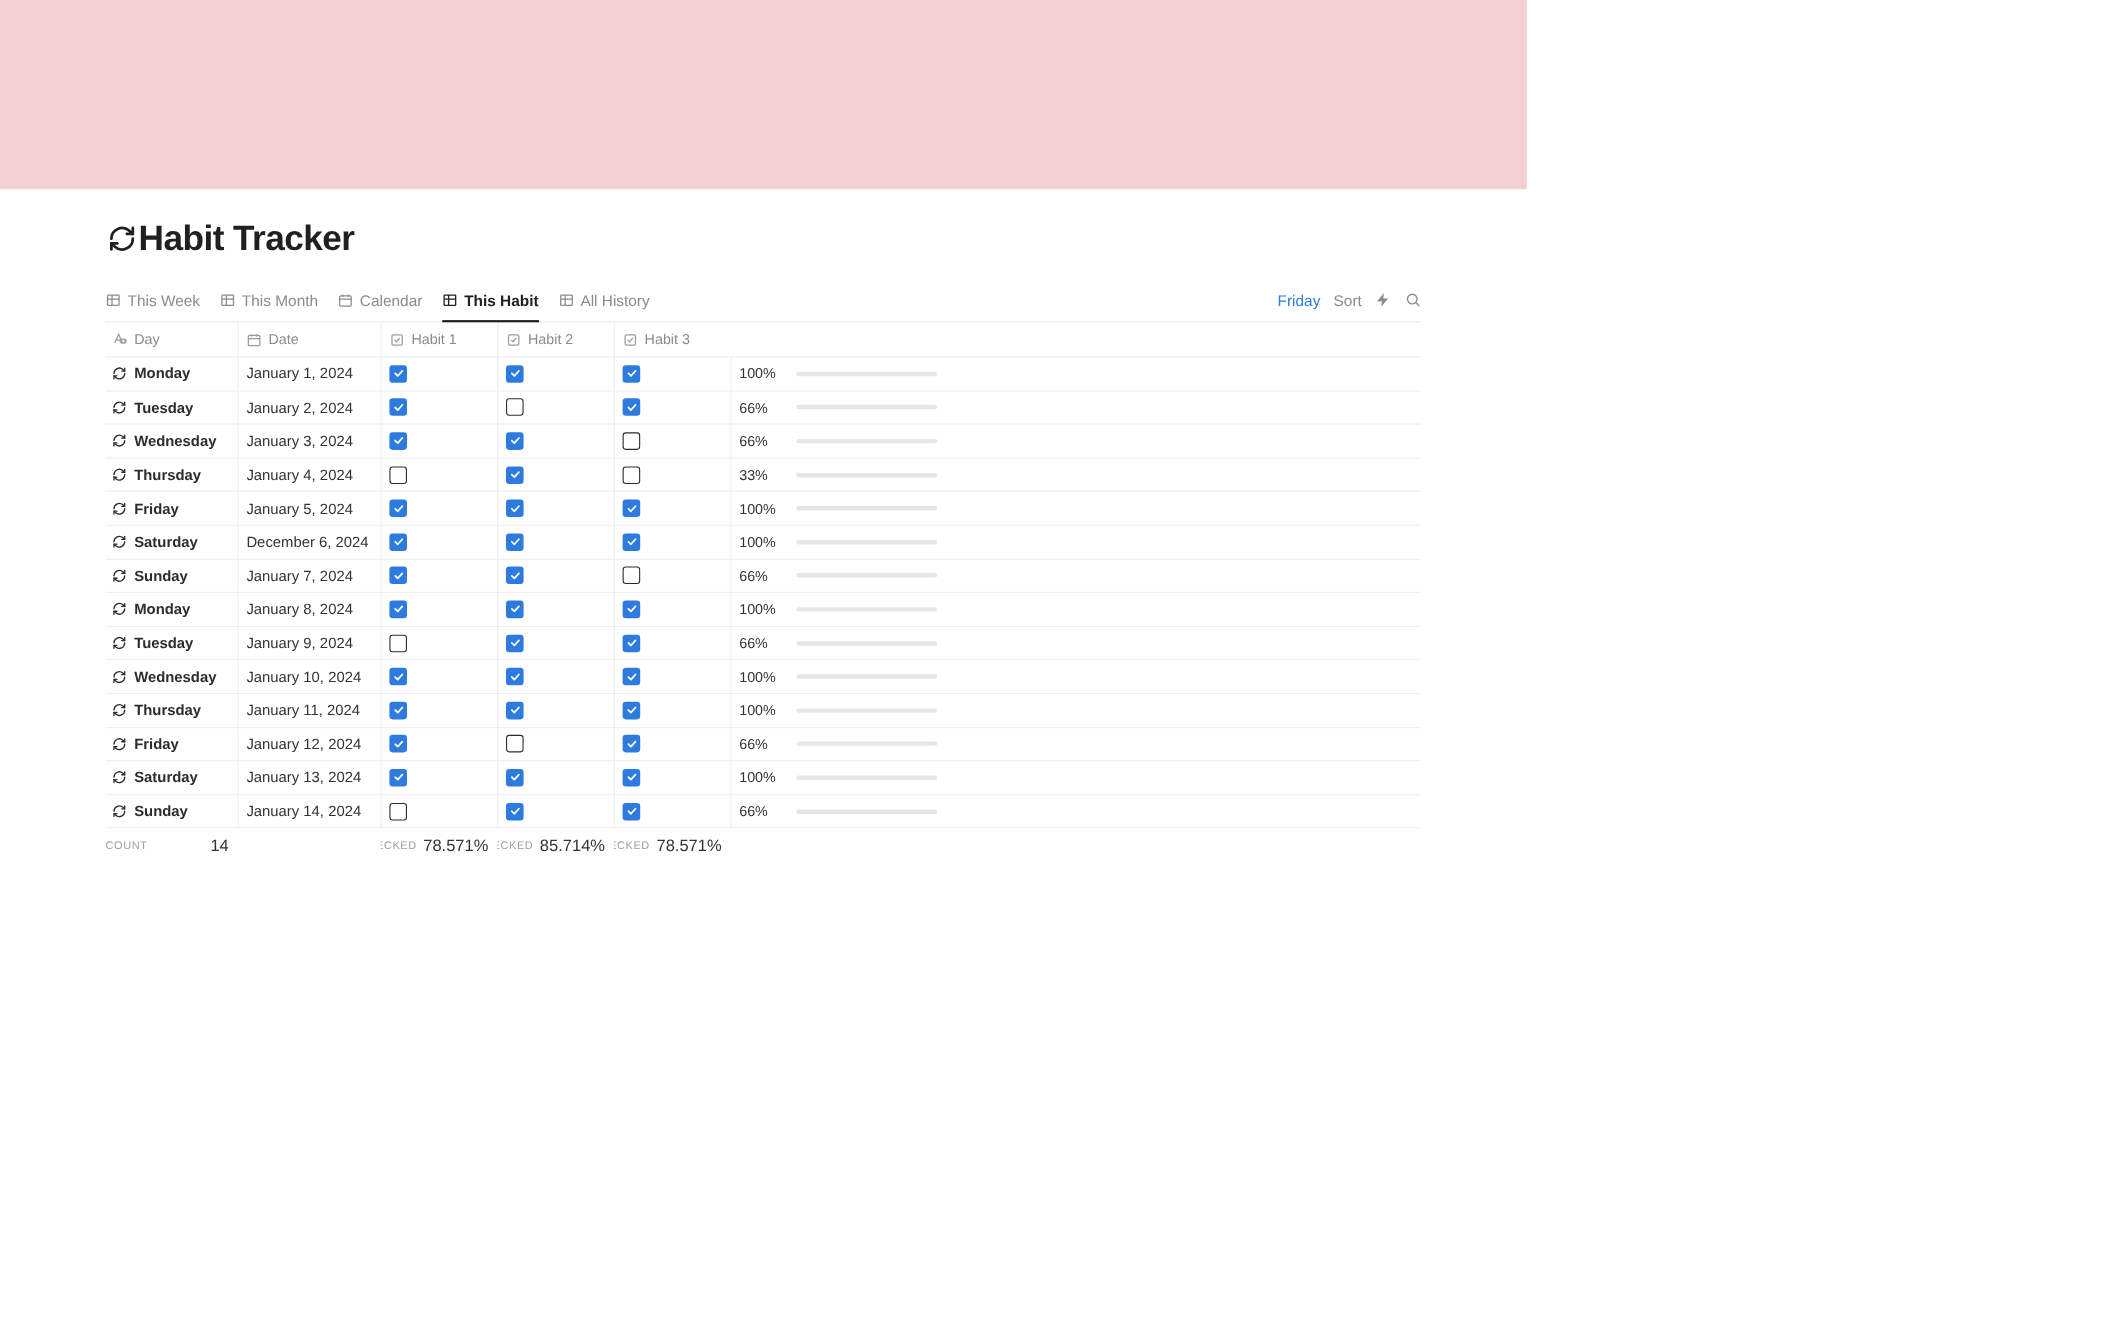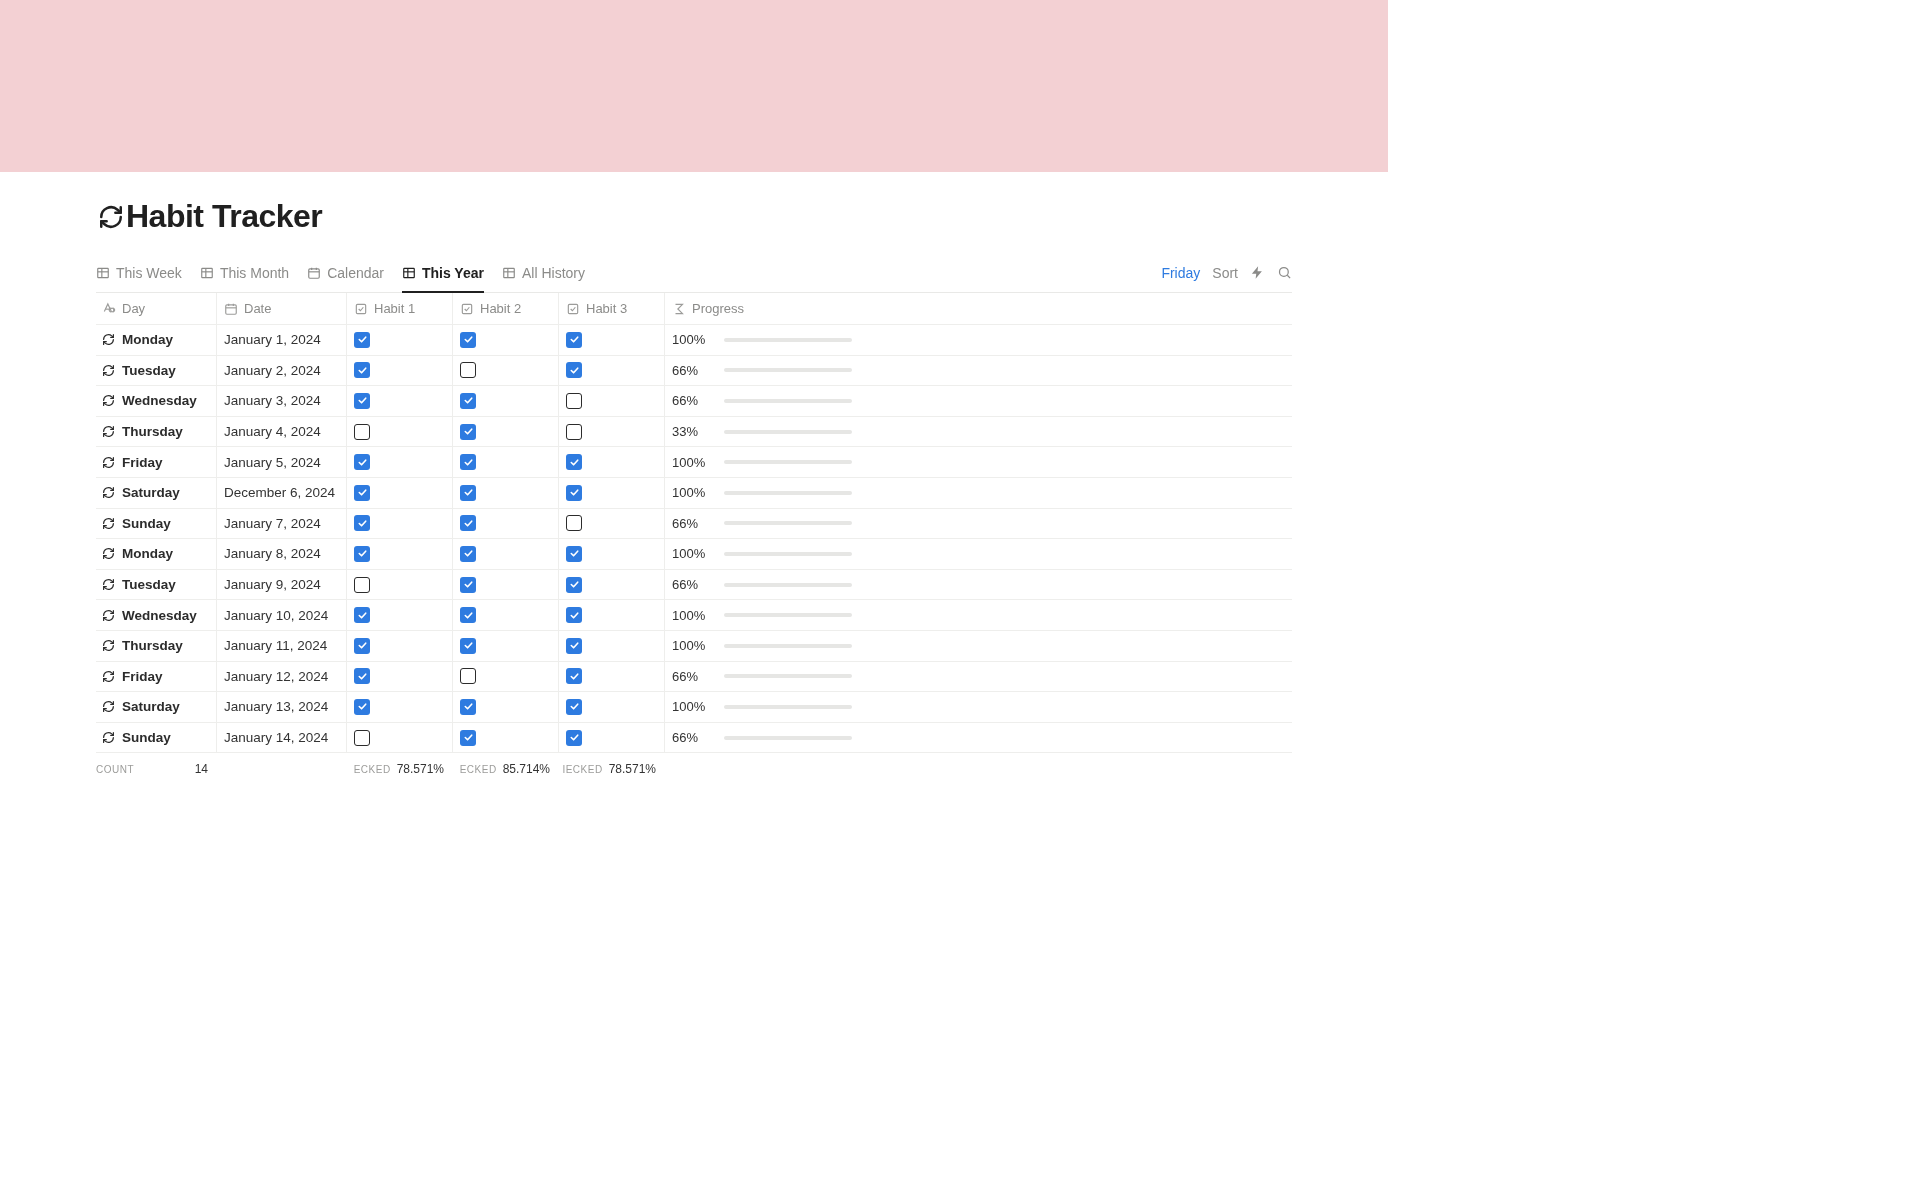--- a/index.html
+++ b/index.html
@@ -137,21 +137,21 @@
   display: grid;
   grid-template-columns: 120px 130px 106px 106px 106px 1fr;
   height: 32px;
   font-size: 11px;
   color: #9c9c9a;
   align-items: center;
   letter-spacing: 0.5px;
 }
 .tfoot .fcell { display: flex; align-items: center; justify-content: flex-end; gap: 6px; padding-right: 8px; overflow: hidden; }
 .fcell .flabel { text-transform: uppercase; font-size: 10px; }
-.fcell .fval { color: #333; font-size: 12px; letter-spacing: 0; }
+.fcell .fval { color: #333; font-size: 15px; letter-spacing: 0; }
 </style>
 </head>
 <body>
 
 <div class="frame">
   <div class="cover"></div>
   <div class="page-content">
     <div class="title-row">
       <span class="title-icon">
         <svg width="26" height="26" viewBox="0 0 24 24" fill="none" stroke="#202020" stroke-width="2.3" stroke-linecap="round" stroke-linejoin="round">
@@ -198,21 +198,21 @@
             <span>Calendar</span>
           </div>
           <div class="tab active">
             <span class="row-icon">
               <svg width="14" height="14" viewBox="0 0 24 24" fill="none" stroke="#202020" stroke-width="2">
                 <rect x="3" y="4" width="18" height="16" rx="1"></rect>
                 <line x1="3" y1="10" x2="21" y2="10"></line>
                 <line x1="10" y1="4" x2="10" y2="20"></line>
               </svg>
             </span>
-            <span>This Year</span>
+            <span>This Habit</span>
           </div>
           <div class="tab">
             <span class="row-icon">
               <svg width="14" height="14" viewBox="0 0 24 24" fill="none" stroke="#8b8b89" stroke-width="2">
                 <rect x="3" y="4" width="18" height="16" rx="1"></rect>
                 <line x1="3" y1="10" x2="21" y2="10"></line>
                 <line x1="10" y1="4" x2="10" y2="20"></line>
               </svg>
             </span>
             <span>All History</span>
@@ -277,28 +277,20 @@
             <span>Habit 2</span>
           </div>
           <div class="th">
             <span class="row-icon">
               <svg width="14" height="14" viewBox="0 0 24 24" fill="none" stroke="#9c9c9a" stroke-width="2">
                 <rect x="4" y="4" width="16" height="16" rx="2"></rect>
                 <polyline points="8 12 11 15 16 9"></polyline>
               </svg>
             </span>
             <span>Habit 3</span>
-          </div>
-          <div class="th">
-            <span class="row-icon">
-              <svg width="14" height="14" viewBox="0 0 24 24" fill="none" stroke="#9c9c9a" stroke-width="2">
-                <path d="M6 4h12l-8 8 8 8H6"></path>
-              </svg>
-            </span>
-            <span>Progress</span>
           </div>
         </div>
       <div id="tbody">
           <div class="trow">
             <div class="td day-cell">
               <span class="row-icon">
                 <svg width="13" height="13" viewBox="0 0 24 24" fill="none" stroke="#2c2c2c" stroke-width="2.2" stroke-linecap="round" stroke-linejoin="round">
                   <path d="M3 12a9 9 0 0 1 15-6.7L21 8"></path>
                   <path d="M21 3v5h-5"></path>
                   <path d="M21 12a9 9 0 0 1-15 6.7L3 16"></path>

